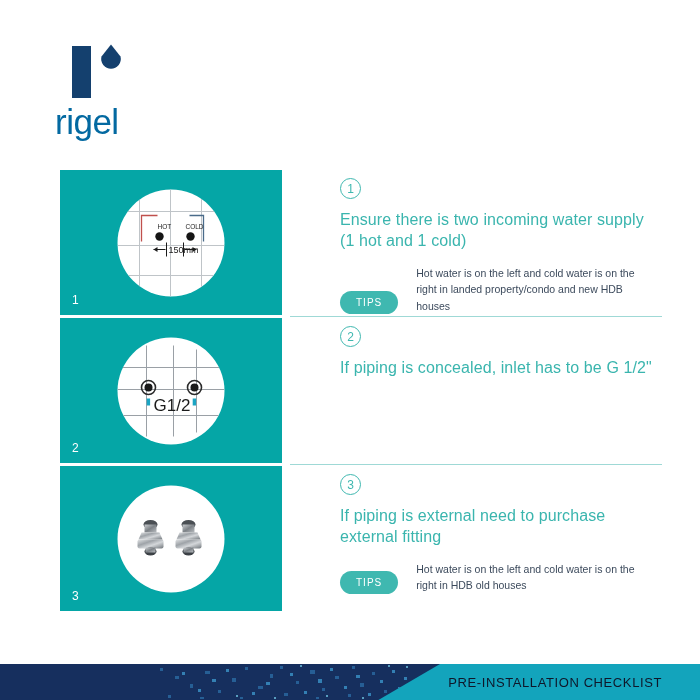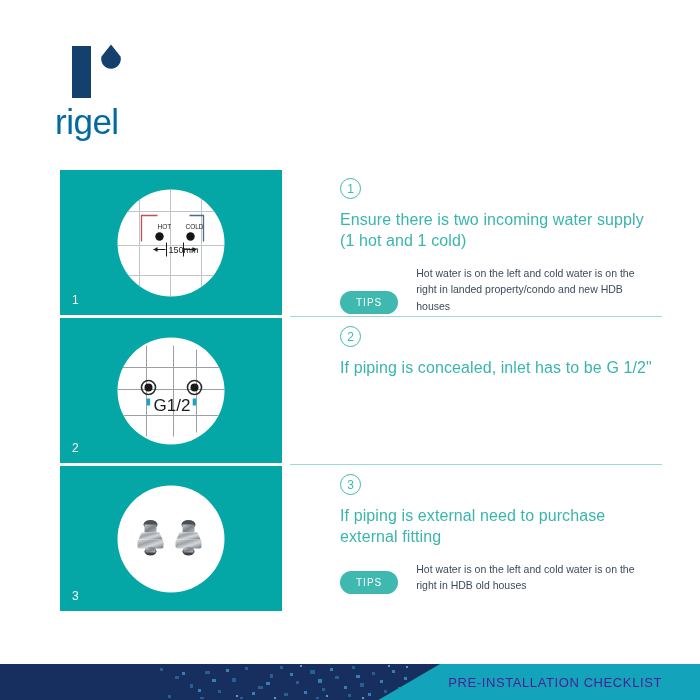--- a/index.html
+++ b/index.html
@@ -172,21 +172,21 @@
     color: #E8EEF5;
     font-size: 11px;
     letter-spacing: 0.1px;
     z-index: 4;
   }
   #footer-right-text {
     position: absolute;
     right: 38px; top: 0;
     height: 36px;
     display: flex; align-items: center;
-    color: #4c1d95;
+    color: #0f172a;
     font-size: 13px;
     letter-spacing: 0.6px;
     font-weight: 400;
     z-index: 4;
   }
 </style>
 </head>
 <body>
 
 <div id="logo-block">

